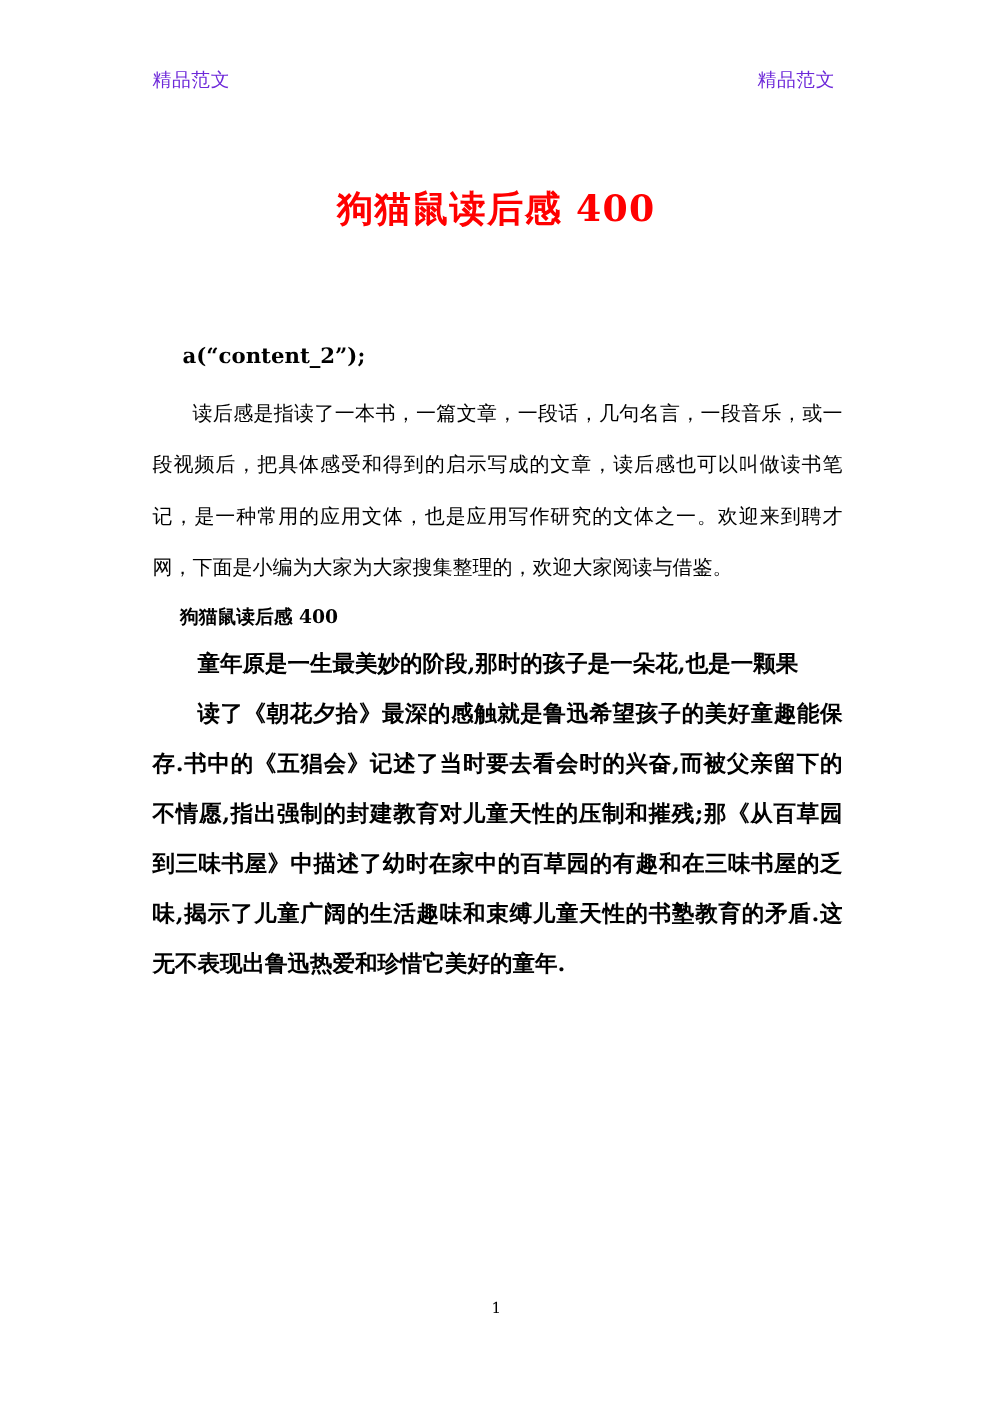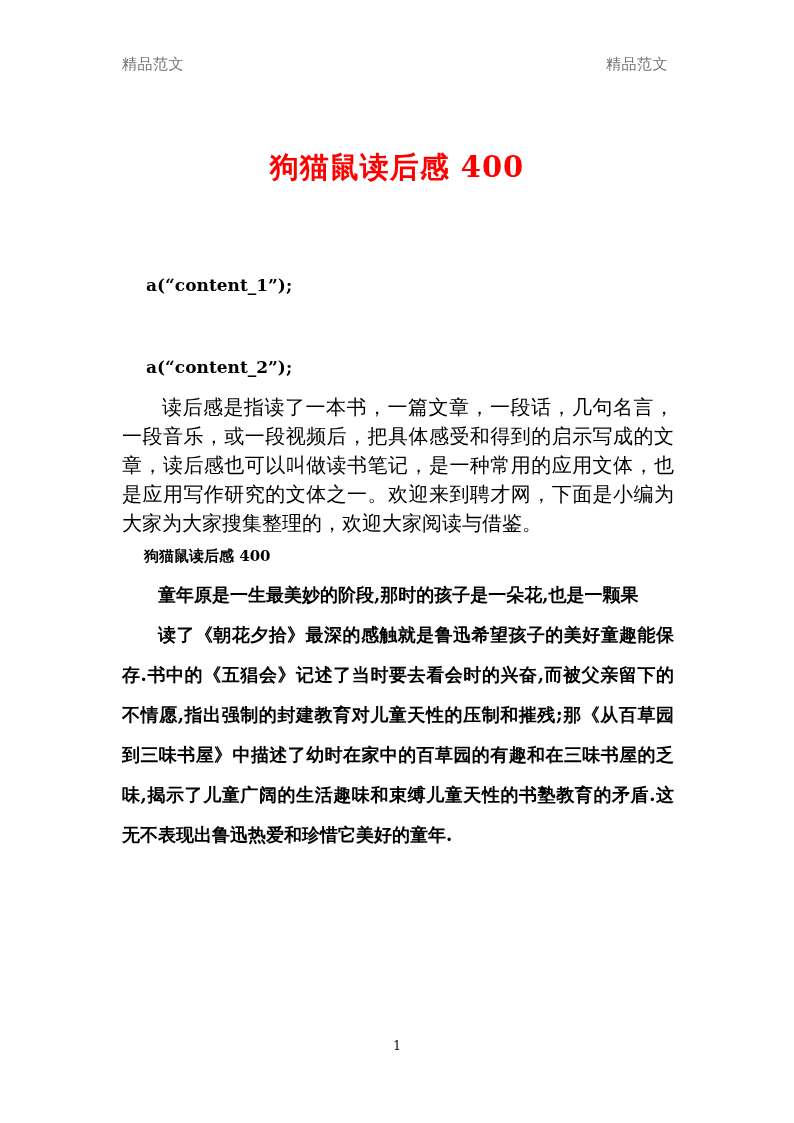--- a/index.html
+++ b/index.html
@@ -28,21 +28,21 @@
 
   
   .doc-header {
     position: absolute;
     left: 122px;
     top: 57px;
     width: 550px;
     display: flex;
     justify-content: space-between;
     align-items: baseline;
-    color: #737373;
+    color: #6d28d9;
     font-family: "DejaVu Sans", "Liberation Sans", sans-serif;
     font-size: 15px;
     letter-spacing: 0.5px;
     line-height: 1;
   }
   .doc-header .hdr-left  { text-align: left; }
   .doc-header .hdr-right { text-align: right; padding-right: 4px; }
 
   
   .doc-title {
@@ -81,22 +81,22 @@
     font-size: 17px;
     line-height: 40px;
     margin: 0;
     padding-left: 24px;
   }
 
   .gap-after-code-1 { margin-bottom: 42px; }
   .gap-after-code-2 { margin-bottom: 6px; }
 
   .p-intro {
-    font-size: 20px;
-    line-height: 29px;
+    font-size: 16px;
+    line-height: 41px;
     text-indent: 2em;
     font-family: Liberation Serif, serif;
   }
 
   .p-small {
     font-size: 15px;
     line-height: 37px;
     font-weight: bold;
     padding-left: 22px;
     margin: 0;
@@ -133,21 +133,20 @@
 
   <div class="doc-header">
     <span class="hdr-left">精品范文</span>
     <span class="hdr-right">精品范文</span>
   </div>
 
   <div class="doc-title">狗猫鼠读后感 400</div>
 
   <div class="content">
 
-    <p class="code-line gap-after-code-1">a(“content_1”);</p>
 
     <p class="code-line gap-after-code-2">a(“content_2”);</p>
 
     <p class="p p-intro">读后感是指读了一本书，一篇文章，一段话，几句名言，一段音乐，或一段视频后，把具体感受和得到的启示写成的文章，读后感也可以叫做读书笔记，是一种常用的应用文体，也是应用写作研究的文体之一。欢迎来到聘才网，下面是小编为大家为大家搜集整理的，欢迎大家阅读与借鉴。</p>
 
     <p class="p-small">狗猫鼠读后感 400</p>
 
 
     <p class="p-bold-body indent">童年原是一生最美妙的阶段,那时的孩子是一朵花,也是一颗果</p>
 

